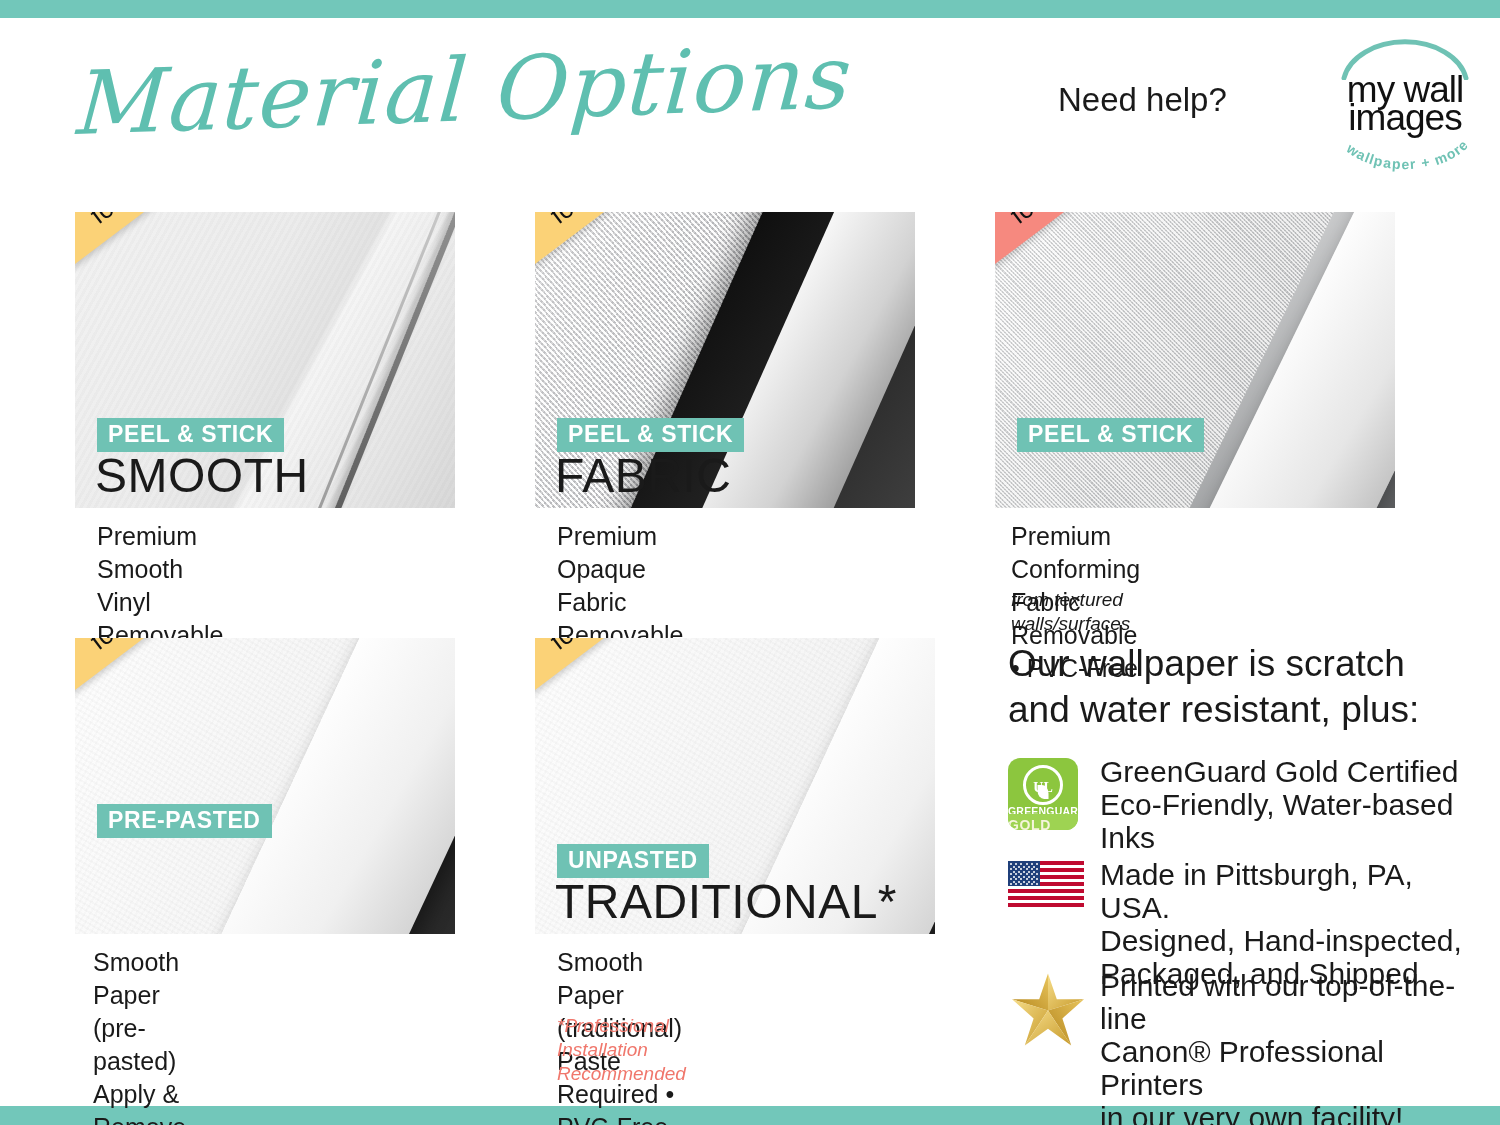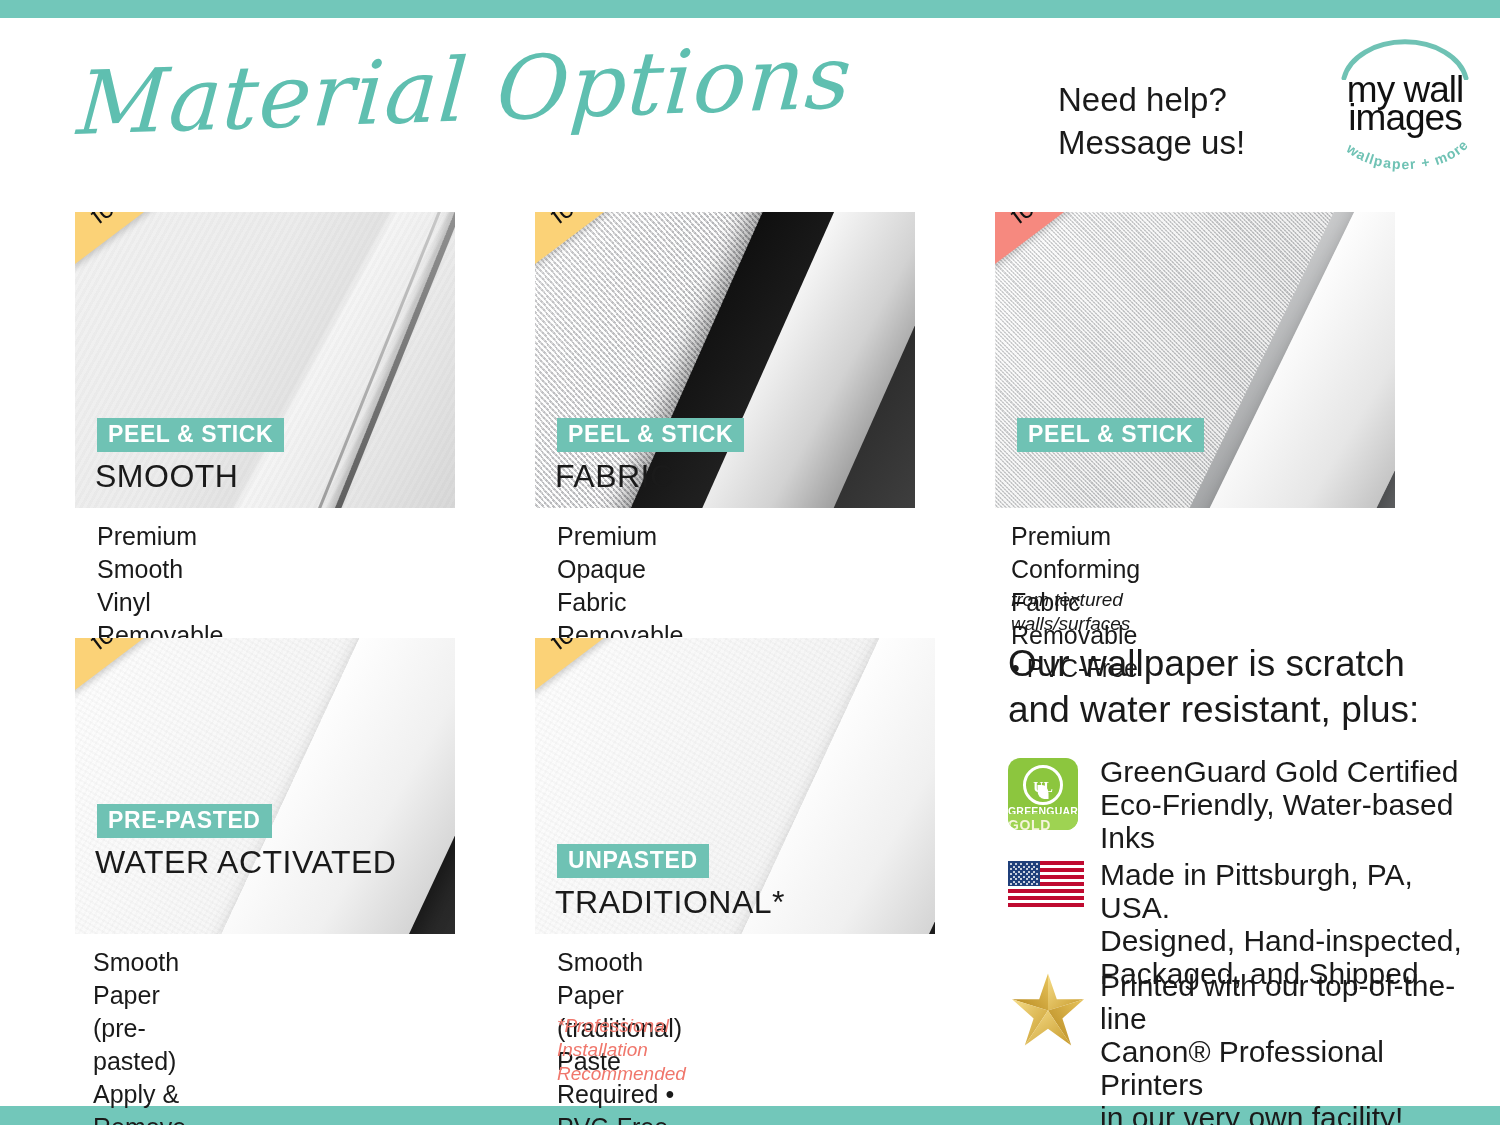--- a/index.html
+++ b/index.html
@@ -185,21 +185,21 @@
     color:#ffffff;
     font-size:23px;
     font-weight:700;
     letter-spacing:.6px;
     padding:5px 11px 6px 11px;
     line-height:1;
     white-space:nowrap;
   }
   .card-title{
     position:absolute;
-    font-size:32px;
+    font-size:48px;
     color:#1a1a1a;
     font-weight:400;
     letter-spacing:.5px;
     line-height:52px;
     white-space:nowrap;
   }
   .card-title.two{white-space:normal;width:320px;}
 
   
   .desc{
@@ -280,21 +280,20 @@
 
 <div class="page">
 
   <div class="bar-top"></div>
   <div class="bar-bottom"></div>
 
   <div class="title-script">Material Options</div>
 
   <div class="need-help">
     <div>Need help?</div>
-    <div>Message us!</div>
   </div>
 
   <div class="logo">
     <div class="logo-arc">
       <svg width="130" height="46" viewBox="0 0 130 46">
         <path d="M4 44 A 62 44 0 0 1 126 44" fill="none" stroke="#6fc2b4" stroke-width="5" stroke-linecap="round"></path>
       </svg>
     </div>
     <div class="logo-line1">my wall</div>
     <div class="logo-line2">images</div>
@@ -357,22 +356,20 @@
 
   <div class="card" style="left:75px;top:638px;">
     <div class="photo">
       <div class="tex-paper"></div>
       <div class="pp-shadow"></div>
       <div class="pp-sheet"></div>
       <div class="ribbon-wrap">
         <div class="ribbon yellow">for Smooth Walls</div>
       </div>
       <div class="badge" style="left:22px;top:166px;">PRE-PASTED</div>
-      <div class="card-title two" style="left:20px;top:198px;">WATER
-ACTIVATED</div>
     </div>
     <div class="desc" style="left:18px;top:308px;">Smooth Paper (pre-pasted)
 Apply &amp; Remove with Water
 • PVC-Free</div>
   </div>
 
   <div class="card wide" style="left:535px;top:638px;">
     <div class="photo">
       <div class="tex-paper"></div>
       <div class="pp-shadow" style="right:-150px;"></div>

